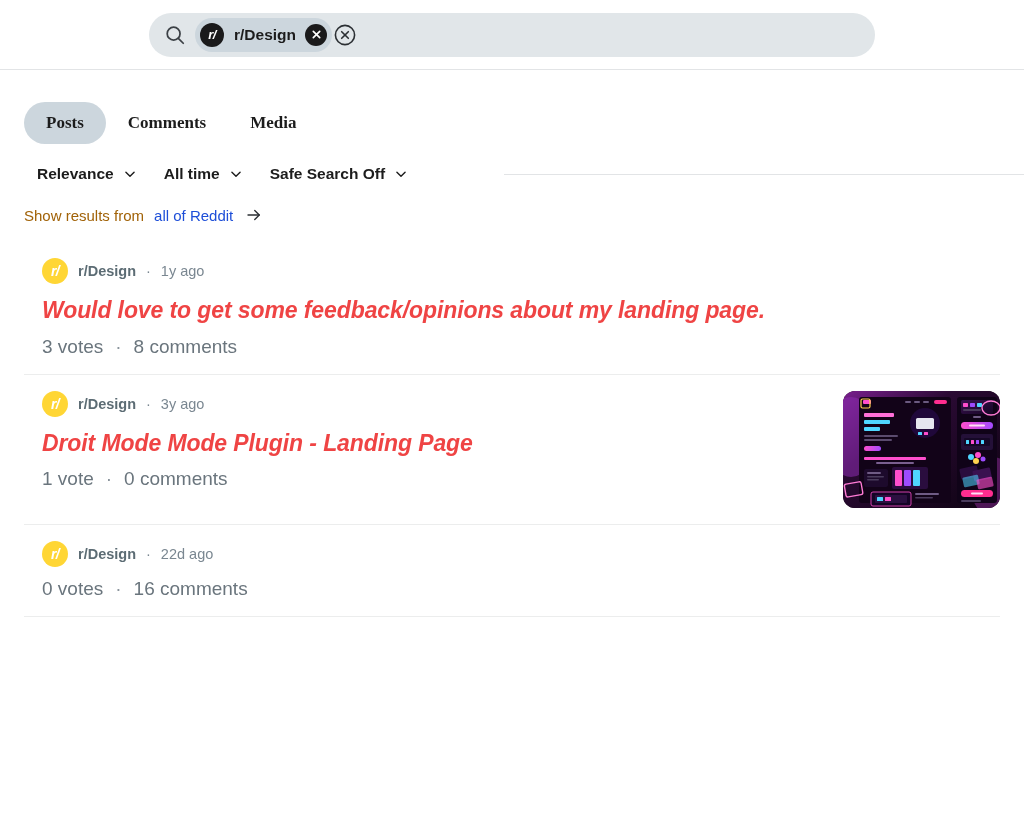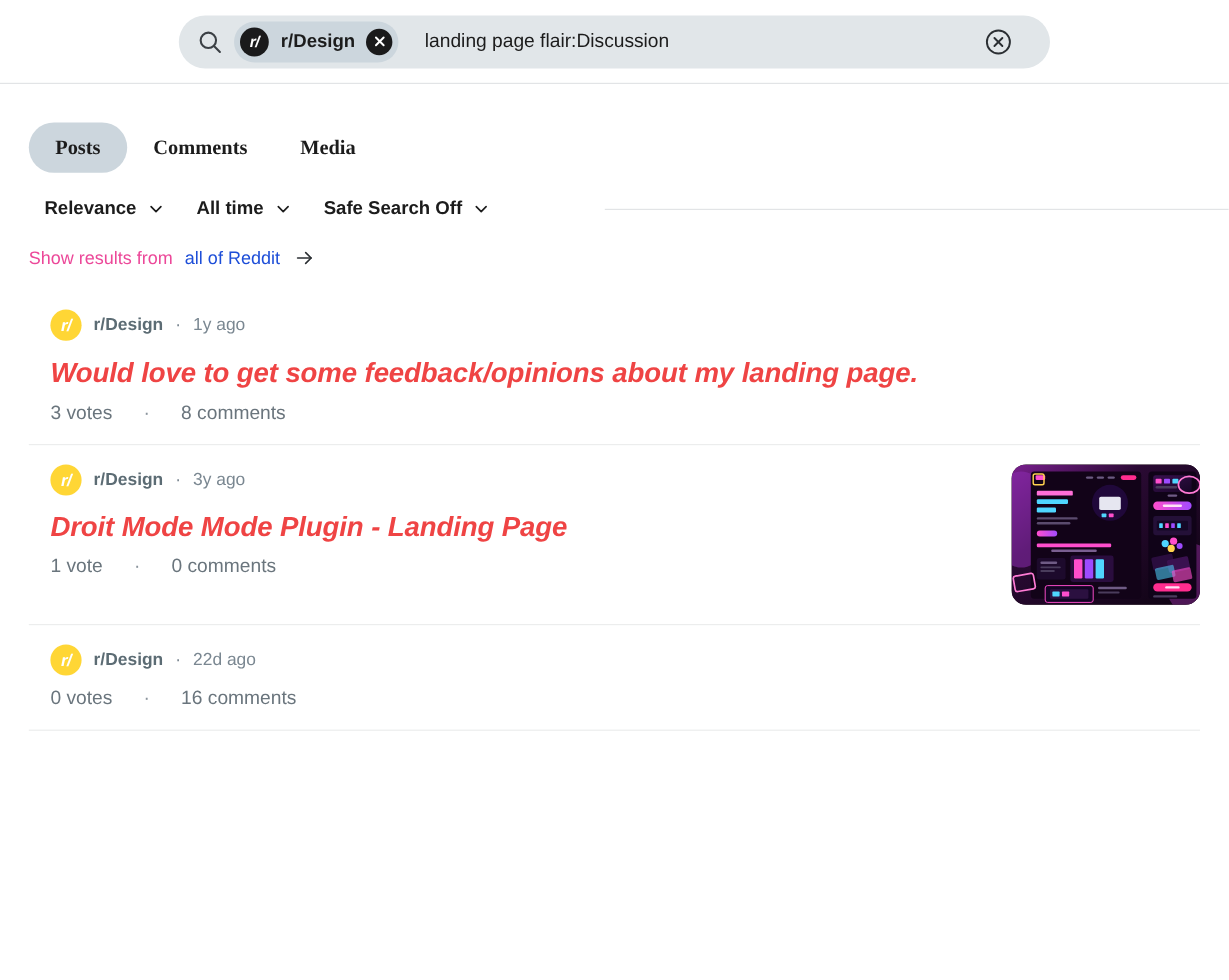--- a/index.html
+++ b/index.html
@@ -152,21 +152,21 @@
 
   
   .showfrom {
     display: flex;
     align-items: center;
     margin-top: 17px;
     font-size: 15px;
     color: #4a5056;
     padding-left: 0px;
   }
-  .showfrom .lbl { color: #ec4899; }
+  .showfrom .lbl { color: #a16207; }
   .showfrom .lnk {
     color: #1d4ed8;
     margin-left: 10px;
     cursor: pointer;
   }
   .showfrom .arrow { margin-left: 12px; display: flex; align-items: center; }
 
   
   .posts { margin-top: 18px; }
   .post {
@@ -212,25 +212,25 @@
     font-size: 23px;
     font-weight: bold;
     color: #ef4444;
     line-height: 1.33;
     letter-spacing: -0.1px;
     cursor: pointer;
     margin: 0 0 10px 0;
     font-style: italic;
   }
   .post-meta {
-    font-size: 16px;
+    font-size: 19px;
     color: #6a757d;
     display: flex;
     align-items: flex-end;
-    gap: 26px;
+    gap: 12px;
   }
   .post-meta .sep { color: #8a949c; }
 
   
   .thumb {
     width: 157px;
     height: 117px;
     border-radius: 12px;
     flex: 0 0 157px;
     overflow: hidden;
@@ -259,21 +259,20 @@
       </div>
       <div class="sr-chip-label">r/Design</div>
       <div class="sr-chip-remove">
         <svg width="11" height="11" viewBox="0 0 24 24" fill="none" stroke="#ffffff" stroke-width="3.6" stroke-linecap="round">
           <line x1="5" y1="5" x2="19" y2="19"></line>
           <line x1="19" y1="5" x2="5" y2="19"></line>
         </svg>
       </div>
     </div>
 
-    <div class="search-query" title="Search Reddit">landing page flair:Discussion</div>
 
     <div class="search-clear">
       <svg width="24" height="24" viewBox="0 0 24 24" fill="none" stroke="#2b2f33" stroke-width="1.6" stroke-linecap="round">
         <circle cx="12" cy="12" r="9.6"></circle>
         <line x1="8.7" y1="8.7" x2="15.3" y2="15.3"></line>
         <line x1="15.3" y1="8.7" x2="8.7" y2="15.3"></line>
       </svg>
     </div>
 
   </div>

